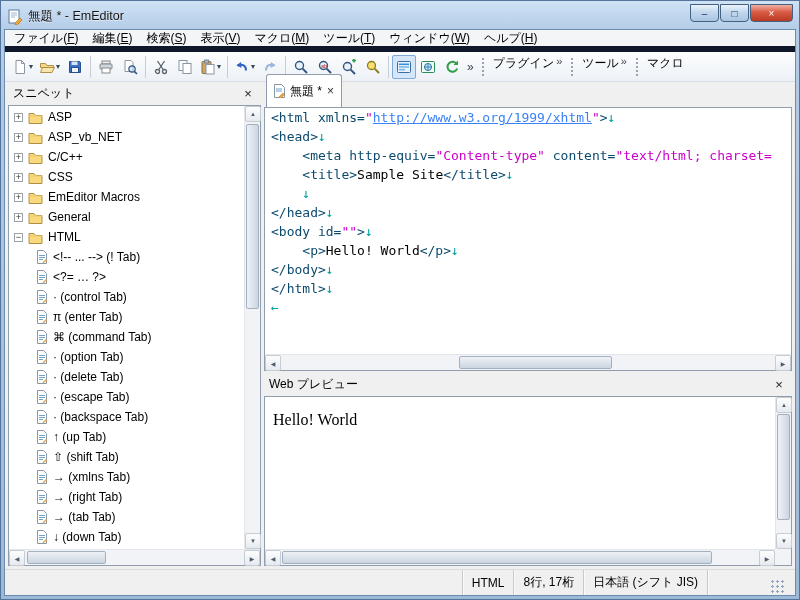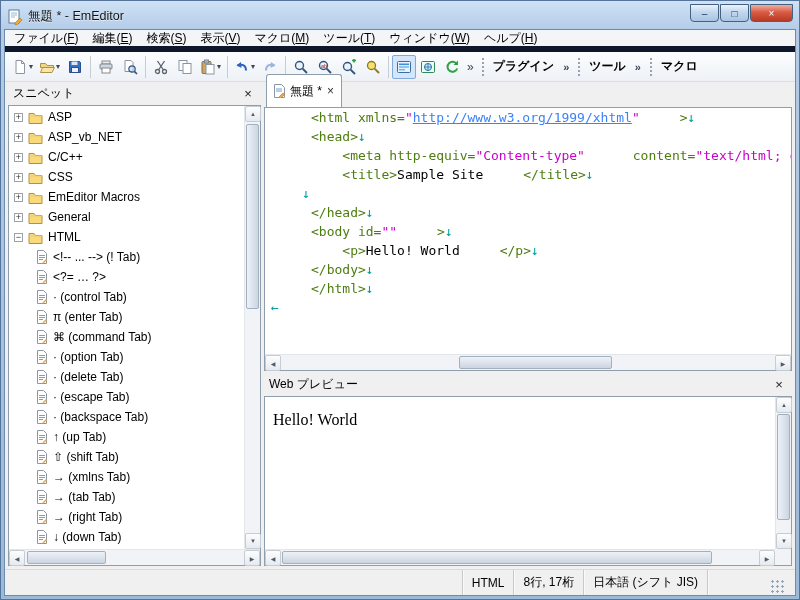--- a/index.html
+++ b/index.html
@@ -29,21 +29,21 @@
     background:linear-gradient(#fcfdfe,#edf1f6); border-bottom:1px solid #d9dee5; }
   .tb-btn { height:24px; min-width:24px; padding:0 2px; display:flex; align-items:center; justify-content:center;
     border:1px solid transparent; border-radius:2px; }
   .tb-btn.pressed { background:#d4e6f9; border-color:#7fa9d6; }
   .tb-ic { display:flex; }
   .tb-dd { font-size:8px; color:#3c4654; margin-left:1px; }
   .tb-sep { width:1px; height:22px; background:#c9cdd3; margin:0 3px; }
   .tb-grip { width:4px; height:20px; margin:0 4px;
     background-image:radial-gradient(circle,#97a3b1 1px,transparent 1.2px); background-size:4px 4px; }
   .tb-chevron { padding:0 3px; color:#3c4654; font-size:12px; }
-  .tb-group { display:flex; align-items:center; height:24px; padding:0 4px; gap:9px;font-weight:bold; }
+  .tb-group { display:flex; height:24px; padding:0 4px; gap:2px; }
   .tb-chev { font-size:11px; color:#3c4654; }
 
   .main { flex:1; display:flex; padding:3px; gap:3px; min-height:0; }
 
   
   .sidepanel { width:253px; display:flex; flex-direction:column; min-height:0; }
   .panel-header { height:20px; display:flex; align-items:flex-start; padding:0 5px; }
   .panel-title { flex:1; }
   .panel-close { width:16px; height:16px; display:flex; align-items:center; justify-content:center; color:#222; font-size:13px; }
   .side-frame { flex:1; display:flex; flex-direction:column; border:1px solid #8f9dac; background:#fff; min-height:0; }
@@ -70,21 +70,21 @@
 
   
   .rightcol { flex:1; display:flex; flex-direction:column; min-width:0; min-height:0; }
   .tabbar { height:22px; display:flex; align-items:flex-end; padding-left:2px; }
   .tab { height:21px; display:flex; align-items:center; gap:4px; padding:16px 6px; background:#fff;
     border:1px solid #8f9dac; border-bottom:none; border-radius:3px 3px 0 0; }
   .tab-close { font-size:12px; color:#333; padding:0 1px; }
   .editor-frame { flex:1; display:flex; flex-direction:column; border:1px solid #8f9dac; background:#fff; min-height:0; }
   .code { flex:1; overflow:hidden; padding:2px 0 0 6px; font-family:"DejaVu Sans Mono", monospace; font-size:13px; }
   .code-line { height:19px; white-space:pre; }
-  .tok-tag  { color:#4d7c0f;margin-left:40px; }
+  .tok-tag  { color:#0c4a6e; }
   .tok-str  { color:#cc00cc; }
   .tok-url  { color:#3b82f6; text-decoration:underline; }
   .tok-nl   { color:#00a0a0; }
   .tok-eof  { color:#00a0a0; }
   .tok-plain{ color:#000; }
 
   .splitter { height:5px; }
 
   .preview-wrap { height:170px; display:flex; flex-direction:column; border:1px solid #8f9dac; background:#fff; }
   .preview-main { flex:1; display:flex; min-height:0; }
@@ -508,31 +508,31 @@
                   <span class="tree-lbl">→  (xmlns Tab)</span>
                 </div>
                 <div class="tree-row child">
                   <span class="tree-ic">
                     <svg width="12" height="14">
                       <path d="M1.5 .5h6l3 3v10h-9z" fill="#fff" stroke="#8a96a3"></path>
                       <path d="M3 5.5h6M3 7.5h6M3 9.5h4" stroke="#6fa3c8" fill="none"></path>
                       <path d="M6.5 12.5l3.5-3.5 1 1-3.5 3.5z" fill="#f0a83c"></path>
                     </svg>
                   </span>
+                  <span class="tree-lbl">→  (right Tab)</span>
+                </div>
+                <div class="tree-row child">
+                  <span class="tree-ic">
+                    <svg width="12" height="14">
+                      <path d="M1.5 .5h6l3 3v10h-9z" fill="#fff" stroke="#8a96a3"></path>
+                      <path d="M3 5.5h6M3 7.5h6M3 9.5h4" stroke="#6fa3c8" fill="none"></path>
+                      <path d="M6.5 12.5l3.5-3.5 1 1-3.5 3.5z" fill="#f0a83c"></path>
+                    </svg>
+                  </span>
                   <span class="tree-lbl">→  (tab Tab)</span>
-                </div>
-                <div class="tree-row child">
-                  <span class="tree-ic">
-                    <svg width="12" height="14">
-                      <path d="M1.5 .5h6l3 3v10h-9z" fill="#fff" stroke="#8a96a3"></path>
-                      <path d="M3 5.5h6M3 7.5h6M3 9.5h4" stroke="#6fa3c8" fill="none"></path>
-                      <path d="M6.5 12.5l3.5-3.5 1 1-3.5 3.5z" fill="#f0a83c"></path>
-                    </svg>
-                  </span>
-                  <span class="tree-lbl">→  (right Tab)</span>
                 </div>
                 <div class="tree-row child">
                   <span class="tree-ic">
                     <svg width="12" height="14">
                       <path d="M1.5 .5h6l3 3v10h-9z" fill="#fff" stroke="#8a96a3"></path>
                       <path d="M3 5.5h6M3 7.5h6M3 9.5h4" stroke="#6fa3c8" fill="none"></path>
                       <path d="M6.5 12.5l3.5-3.5 1 1-3.5 3.5z" fill="#f0a83c"></path>
                     </svg>
                   </span>
                   <span class="tree-lbl">↓  (down Tab)</span>

